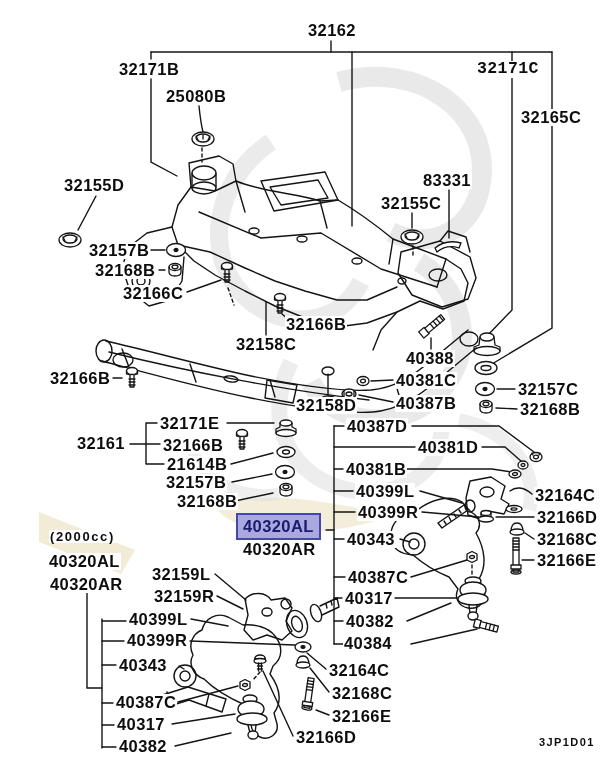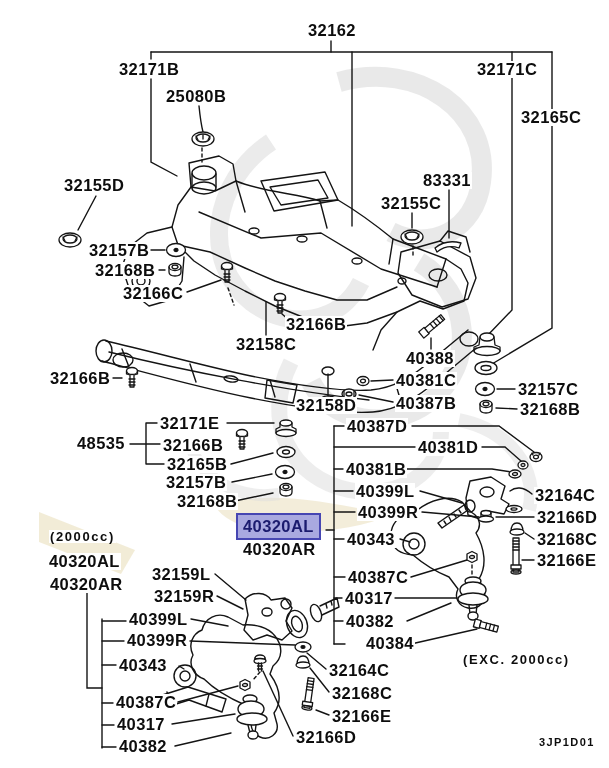--- a/index.html
+++ b/index.html
@@ -338,43 +338,43 @@
       <path d="M-5,-3 L0,-5.5 L5,-3 L5,3 L0,5.5 L-5,3 Z" fill="#fff"></path>
           <ellipse rx="2.5" ry="1.5"></ellipse>
     </g>
   </g>
 </svg>
 
 <div id="label-layer">
       <div class="part-label" style="left: 268px; top: 22px;">32162</div>
       <div class="part-label" style="left: 79px; top: 61px;">32171B</div>
       <div class="part-label" style="left: 126px; top: 88px;">25080B</div>
-      <div class="part-label" style="left: 437px; top: 61px;">32171C</div>
+      <div class="part-label" style="left: 437px; top: 61px; font-family: Liberation Mono, monospace;">32171C</div>
       <div class="part-label" style="left: 481px; top: 109px;">32165C</div>
       <div class="part-label" style="left: 383px; top: 172px;">83331</div>
       <div class="part-label" style="left: 341px; top: 195px;">32155C</div>
       <div class="part-label" style="left: 24px; top: 177px;">32155D</div>
       <div class="part-label" style="left: 49px; top: 242px;">32157B</div>
       <div class="part-label" style="left: 55px; top: 262px;">32168B</div>
       <div class="part-label" style="left: 83px; top: 285px;">32166C</div>
       <div class="part-label" style="left: 246px; top: 316px;">32166B</div>
       <div class="part-label" style="left: 196px; top: 336px;">32158C</div>
       <div class="part-label" style="left: 366px; top: 350px;">40388</div>
       <div class="part-label" style="left: 10px; top: 370px;">32166B</div>
       <div class="part-label" style="left: 356px; top: 372px;">40381C</div>
       <div class="part-label" style="left: 478px; top: 381px;">32157C</div>
       <div class="part-label" style="left: 256px; top: 397px;">32158D</div>
       <div class="part-label" style="left: 356px; top: 395px;">40387B</div>
       <div class="part-label" style="left: 480px; top: 401px;">32168B</div>
       <div class="part-label" style="left: 120px; top: 415px;">32171E</div>
       <div class="part-label" style="left: 307px; top: 418px;">40387D</div>
-      <div class="part-label" style="left: 37px; top: 435px;">48535</div>
+      <div class="part-label" style="left: 37px; top: 435px;">32161</div>
       <div class="part-label" style="left: 123px; top: 437px;">32166B</div>
       <div class="part-label" style="left: 378px; top: 439px; text-align: center;">40381D</div>
-      <div class="part-label" style="left: 127px; top: 456px;">32165B</div>
+      <div class="part-label" style="left: 127px; top: 456px;">21614B</div>
       <div class="part-label" style="left: 306px; top: 461px; text-align: center;">40381B</div>
       <div class="part-label" style="left: 126px; top: 474px;">32157B</div>
       <div class="part-label" style="left: 316px; top: 483px;">40399L</div>
       <div class="part-label" style="left: 137px; top: 493px;">32168B</div>
       <div class="part-label" style="left: 318px; top: 504px;">40399R</div>
       <div class="part-label" style="left: 495px; top: 487px;">32164C</div>
       <div class="part-label highlight" style="left: 204px; top: 518px;">40320AL</div>
       <div class="part-label" style="left: 497px; top: 509px;">32166D</div>
       <div class="part-label" style="left: 307px; top: 531px;">40343</div>
       <div class="part-label" style="left: 203px; top: 541px;">40320AR</div>
@@ -382,23 +382,22 @@
       <div class="part-label note" style="left: 10px; top: 530px;">(2000cc)</div>
       <div class="part-label" style="left: 497px; top: 552px;">32166E</div>
       <div class="part-label" style="left: 9px; top: 553px;">40320AL</div>
       <div class="part-label" style="left: 308px; top: 569px;">40387C</div>
       <div class="part-label" style="left: 112px; top: 566px;">32159L</div>
       <div class="part-label" style="left: 10px; top: 576px;">40320AR</div>
       <div class="part-label" style="left: 305px; top: 590px;">40317</div>
       <div class="part-label" style="left: 114px; top: 588px;">32159R</div>
       <div class="part-label" style="left: 306px; top: 613px;">40382</div>
       <div class="part-label" style="left: 89px; top: 611px;">40399L</div>
-      <div class="part-label" style="left: 326px; top: 635px;">40384</div>
+      <div class="part-label" style="left: 304px; top: 635px;">40384</div>
       <div class="part-label" style="left: 87px; top: 632px;">40399R</div>
-      <div class="part-label note" style="left: 423px; top: 653px;">(EXC. 2000cc)</div>
       <div class="part-label" style="left: 79px; top: 657px;">40343</div>
       <div class="part-label" style="left: 289px; top: 662px;">32164C</div>
       <div class="part-label" style="left: 76px; top: 694px;">40387C</div>
       <div class="part-label" style="left: 292px; top: 685px;">32168C</div>
       <div class="part-label" style="left: 77px; top: 716px;">40317</div>
       <div class="part-label" style="left: 292px; top: 708px;">32166E</div>
       <div class="part-label" style="left: 79px; top: 738px;">40382</div>
       <div class="part-label" style="left: 256px; top: 729px;">32166D</div>
       <div class="part-label code" style="left: 499px; top: 737px;">3JP1D01</div>
     </div>

